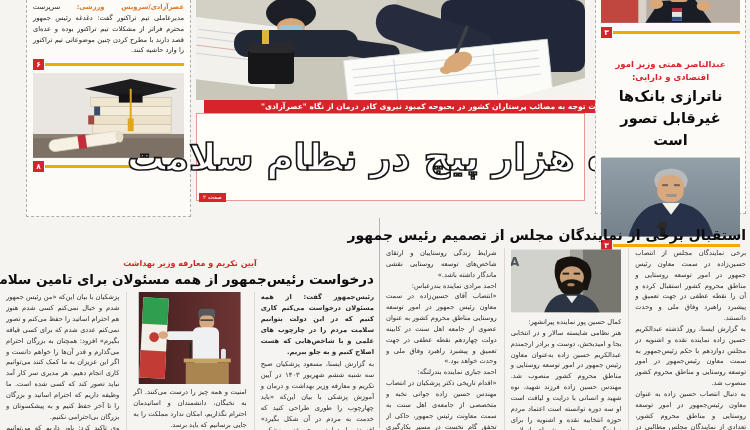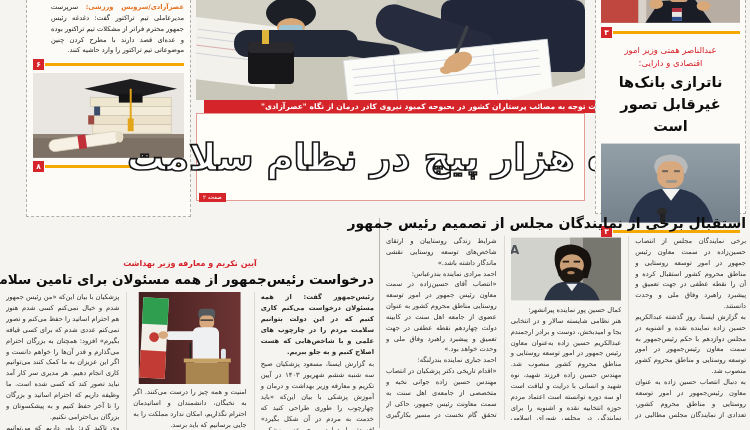--- a/index.html
+++ b/index.html
@@ -10,21 +10,21 @@
     position:relative; width:750px; height:430px; overflow:hidden;
     background:#f5f4f1; direction:rtl;
     font-family:"DejaVu Sans", sans-serif; color:#222;
   }
   .dashedbox{
     position:absolute; border:1px dashed #b3aea7; background:#fcfbf8;
     box-sizing:border-box;
   }
   
   #leftbox{left:26px; top:-10px; width:165px; height:227px; padding:4px 6px;}
-  .sports{font-size:6.7px; line-height:1.62; text-align:justify; color:#222; margin-top:7px;margin-left:18px;}
+  .sports{font-size:6.7px; line-height:1.62; text-align:justify; color:#222; margin-top:7px;}
   .sports .lead{color:#e4711f; font-weight:bold;}
   .marker{display:flex; align-items:center; margin:3px 0; direction:ltr;}
   .marker .num{min-width:11px; height:11px; background:var(--red); color:#fff;
     font-size:7.5px; font-weight:bold; display:flex; align-items:center; justify-content:center;}
   .marker .bar{flex:1; height:3px; background:var(--orange); margin-left:1px;}
   .lb-headline{font-size:12.5px; font-weight:bold; text-align:center; line-height:1.6;
     color:#101010; margin:3px 0 4px; white-space:pre-line;}
   .photo{display:block; width:100%;}
   
   #mainphoto{position:absolute; left:196px; top:0; width:389px; height:100px;}
@@ -33,33 +33,33 @@
     text-align:center; line-height:13px; white-space:nowrap; overflow:hidden;}
   #hlbox{position:absolute; left:196px; top:113px; width:389px; height:88px;
     background:#fffef9; border:1px solid #e59a93; box-sizing:border-box;
     display:flex; align-items:center; justify-content:center;}
   .hollow{font-size:37px; font-weight:bold; color:#fff;
     -webkit-text-stroke:1.7px var(--ink); white-space:nowrap;}
   .pagelabel{position:absolute; left:2px; bottom:-2px; background:var(--red);
     color:#fff; font-size:5.5px; padding:1px 4px; line-height:1.3;}
   
   #rightbox{left:595px; top:-10px; width:151px; height:224px; padding:3px 5px;}
-  .rb-kicker{color:var(--red); font-weight:normal; font-size:8.5px; text-align:center;
-    line-height:1.55; white-space:pre-line; margin:6px 0 2px;}
+  .rb-kicker{color:var(--red); font-weight:bold; font-size:8.5px; text-align:center;
+    line-height:1.55; white-space:pre-line; margin:20px 0 2px;}
   .rb-headline{font-size:14.5px; font-weight:bold; color:#0d0d0d; text-align:center;
     line-height:1.5; white-space:pre-line; margin:2px 0 5px;}
   
   #vdivider{position:absolute; left:379px; top:218px; width:1px; height:210px; background:#b8b4ad;}
   .article{position:absolute; top:215px;}
   #art-left{left:6px; width:368px; height:214px;}
   #art-right{left:386px; width:360px; height:214px;}
   .art-kicker{color:var(--red); font-size:8px; font-weight:bold; text-align:center; line-height:1.3;margin-top:44px;}
   .art-headline{font-size:13.5px; font-weight:bold; text-align:center; color:#0d0d0d;
     margin:2px 0 5px; white-space:nowrap;}
-  #art-right .art-headline{font-size:14px; margin-top:0;}
+  #art-right .art-headline{font-size:14px; margin-top:12px;}
   .cols{display:flex; gap:7px; overflow:hidden;}
   #art-left .cols{height:180px;}
   #art-right .cols{height:184px;}
   .col{flex:1; font-size:6.7px; line-height:1.62; text-align:justify; color:#2b2b2b;
     border-left:1px solid #ddd9d2; padding-left:6px; overflow:hidden;}
   .col:last-child{border-left:none; padding-left:0;}
   .coltext{white-space:pre-line;}
   .col .bold{font-weight:bold; white-space:pre-line; margin-bottom:2px;}
   .colphoto{width:100%; display:block; margin-bottom:3px;}
 </style>

